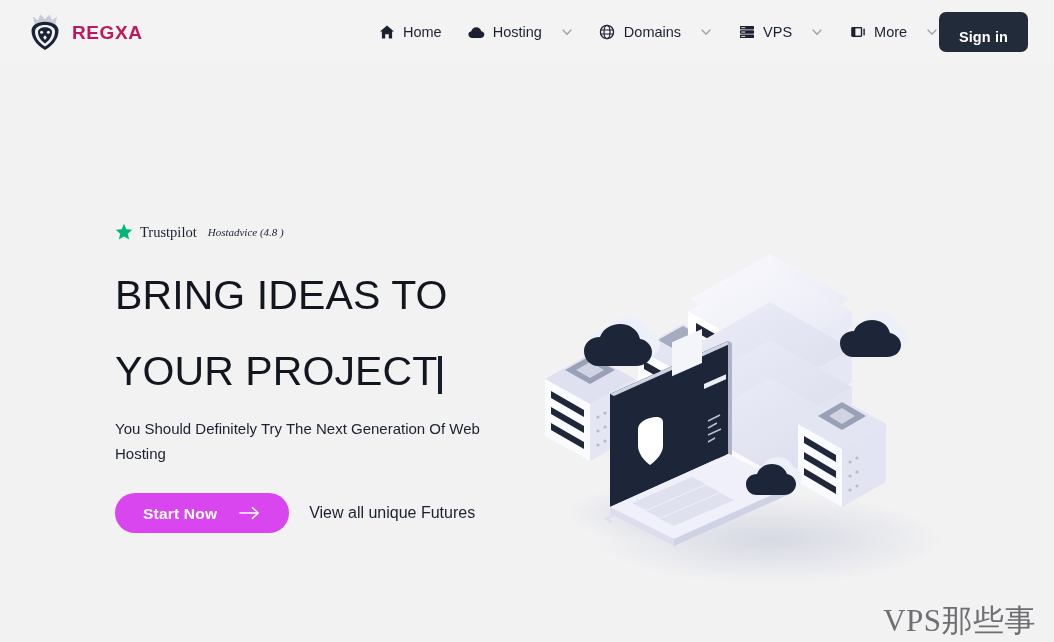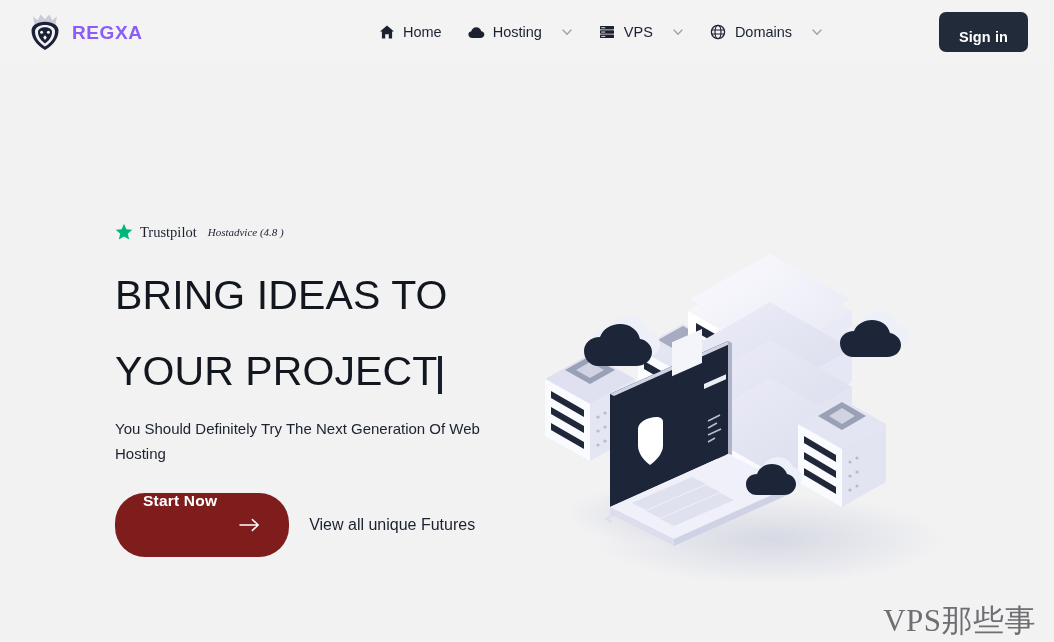--- a/index.html
+++ b/index.html
@@ -35,21 +35,21 @@
   }
   .brand-mark {
     width: 34px;
     height: 38px;
     display: block;
   }
   .brand-name {
     font-size: 19px;
     font-weight: bold;
     letter-spacing: 0.6px;
-    color: #8b5cf6;
+    color: #be185d;
     line-height: 1;
   }
 
   .nav {
     position: absolute;
     left: 378px;
     top: 0;
     height: 64px;
     display: flex;
     align-items: flex-start;
@@ -168,27 +168,28 @@
     max-width: 372px;
   }
 
   .cta-row {
     display: flex;
     align-items: center;
     gap: 20px;
     margin-top: 26px;
   }
   .cta-primary {
-    background: #7f1d1d;
+    background: #d946ef;
     color: #ffffff;
     border: none;
     border-radius: 30px;
-    height: 64px;
+    height: 40px;
     padding: 0 28px;
     display: flex;
+    align-items: center;
     gap: 22px;
     cursor: pointer;
     font-family: "Liberation Sans", sans-serif;
   }
   .cta-primary-label {
     font-size: 15.5px;
     font-weight: bold;
     line-height: 1;
     letter-spacing: 0.2px;
   }
@@ -268,52 +269,67 @@
       <span class="nav-caret">
         <svg viewBox="0 0 12 12" width="12" height="12">
             <path d="M2 4 L6 8.2 L10 4" fill="none" stroke="#9aa0ab" stroke-width="1.3" stroke-linecap="round" stroke-linejoin="round"></path>
           </svg>
       </span>
     </div>
 
     <div class="nav-item">
       <span class="nav-icon">
         <svg viewBox="0 0 16 16" width="16" height="16">
+          <circle cx="8" cy="8" r="6.6" fill="none" stroke="#1b2130" stroke-width="1.3"></circle>
+          <ellipse cx="8" cy="8" rx="3" ry="6.6" fill="none" stroke="#1b2130" stroke-width="1.2"></ellipse>
+          <path d="M1.6 6 H14.4 M1.6 10 H14.4" stroke="#1b2130" stroke-width="1.2"></path>
+        </svg>
+      </span>
+      <span class="nav-label">Domains</span>
+      <span class="nav-caret">
+        <svg viewBox="0 0 12 12" width="12" height="12">
+            <path d="M2 4 L6 8.2 L10 4" fill="none" stroke="#9aa0ab" stroke-width="1.3" stroke-linecap="round" stroke-linejoin="round"></path>
+          </svg>
+      </span>
+    </div>
+
+    <div class="nav-item">
+      <span class="nav-icon">
+        <svg viewBox="0 0 16 16" width="16" height="16">
           <rect x="1" y="2" width="14" height="3.4" rx="0.6" fill="#1b2130"></rect>
           <rect x="1" y="6.3" width="14" height="3.4" rx="0.6" fill="#1b2130"></rect>
           <rect x="1" y="10.6" width="14" height="3.4" rx="0.6" fill="#1b2130"></rect>
           <rect x="2.2" y="3.3" width="4" height="0.9" fill="#f3f3f4"></rect>
           <rect x="2.2" y="7.6" width="4" height="0.9" fill="#f3f3f4"></rect>
           <rect x="2.2" y="11.9" width="4" height="0.9" fill="#f3f3f4"></rect>
         </svg>
       </span>
       <span class="nav-label">VPS</span>
       <span class="nav-caret">
         <svg viewBox="0 0 12 12" width="12" height="12">
             <path d="M2 4 L6 8.2 L10 4" fill="none" stroke="#9aa0ab" stroke-width="1.3" stroke-linecap="round" stroke-linejoin="round"></path>
           </svg>
       </span>
     </div>
 
     <div class="nav-item">
       <span class="nav-icon">
         <svg viewBox="0 0 16 16" width="16" height="16">
-          <circle cx="8" cy="8" r="6.6" fill="none" stroke="#1b2130" stroke-width="1.3"></circle>
-          <ellipse cx="8" cy="8" rx="3" ry="6.6" fill="none" stroke="#1b2130" stroke-width="1.2"></ellipse>
-          <path d="M1.6 6 H14.4 M1.6 10 H14.4" stroke="#1b2130" stroke-width="1.2"></path>
+          <rect x="1.2" y="3" width="11" height="10" rx="1.4" fill="#1b2130"></rect>
+          <rect x="5.4" y="4.4" width="5.4" height="7.2" fill="#f3f3f4"></rect>
+          <rect x="13.4" y="4.6" width="1.4" height="6.8" rx="0.6" fill="#1b2130"></rect>
         </svg>
       </span>
-      <span class="nav-label">Domains</span>
+      <span class="nav-label">More</span>
       <span class="nav-caret">
         <svg viewBox="0 0 12 12" width="12" height="12">
             <path d="M2 4 L6 8.2 L10 4" fill="none" stroke="#9aa0ab" stroke-width="1.3" stroke-linecap="round" stroke-linejoin="round"></path>
           </svg>
       </span>
     </div>
-
 
   </nav>
 
   <button class="signin-btn">Sign in</button>
 </div>
 
 <div class="hero">
 
   <div class="hero-copy">
 

